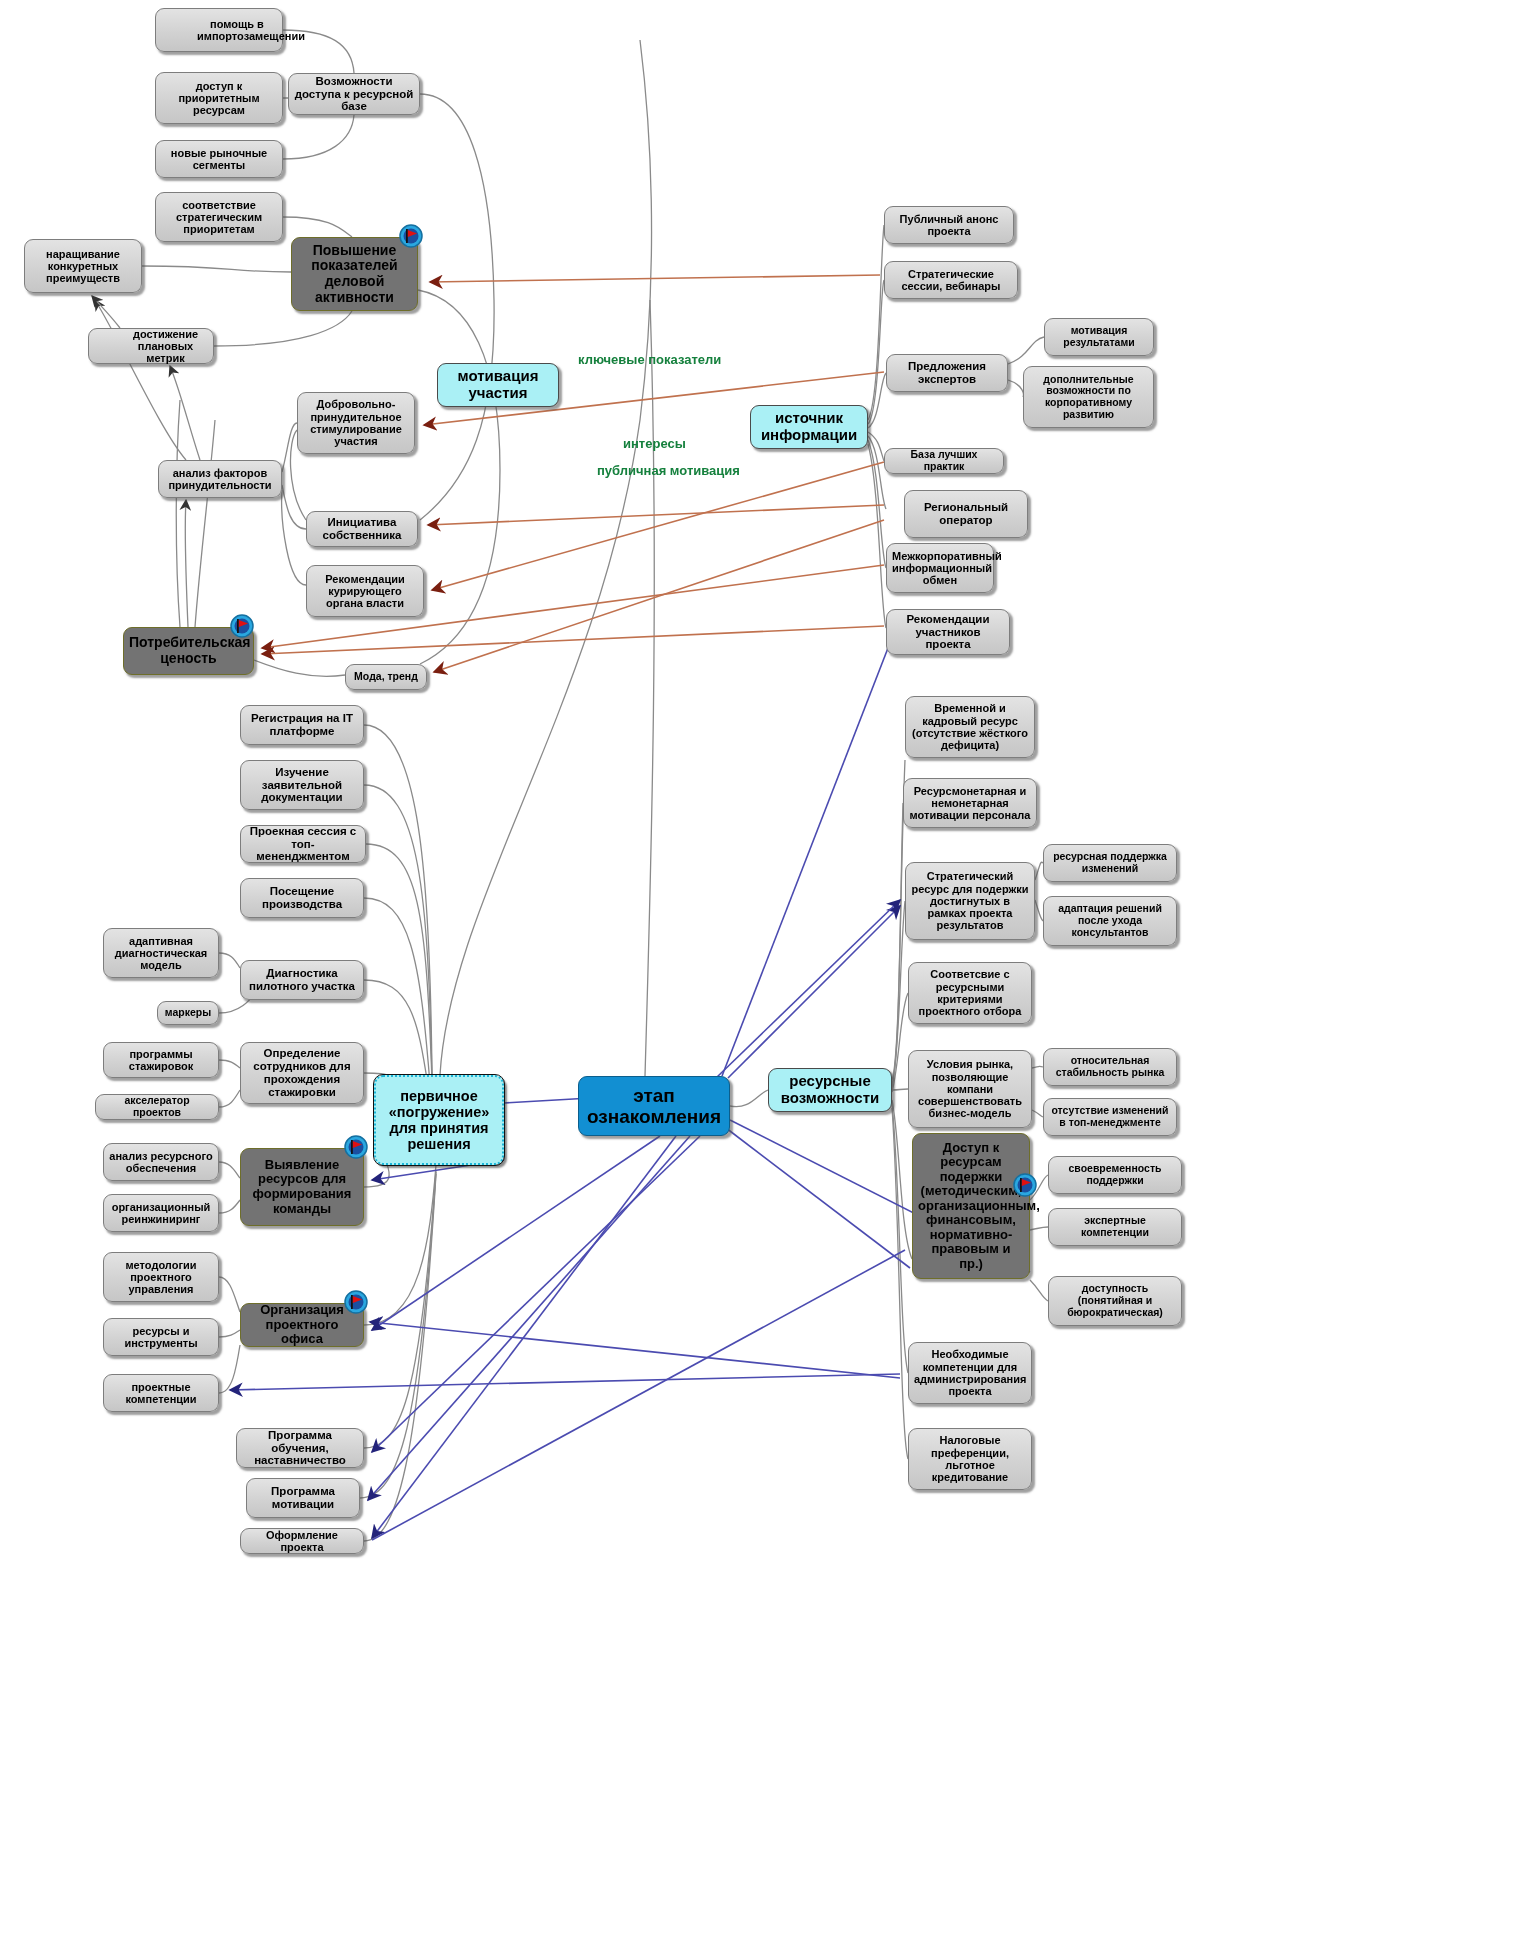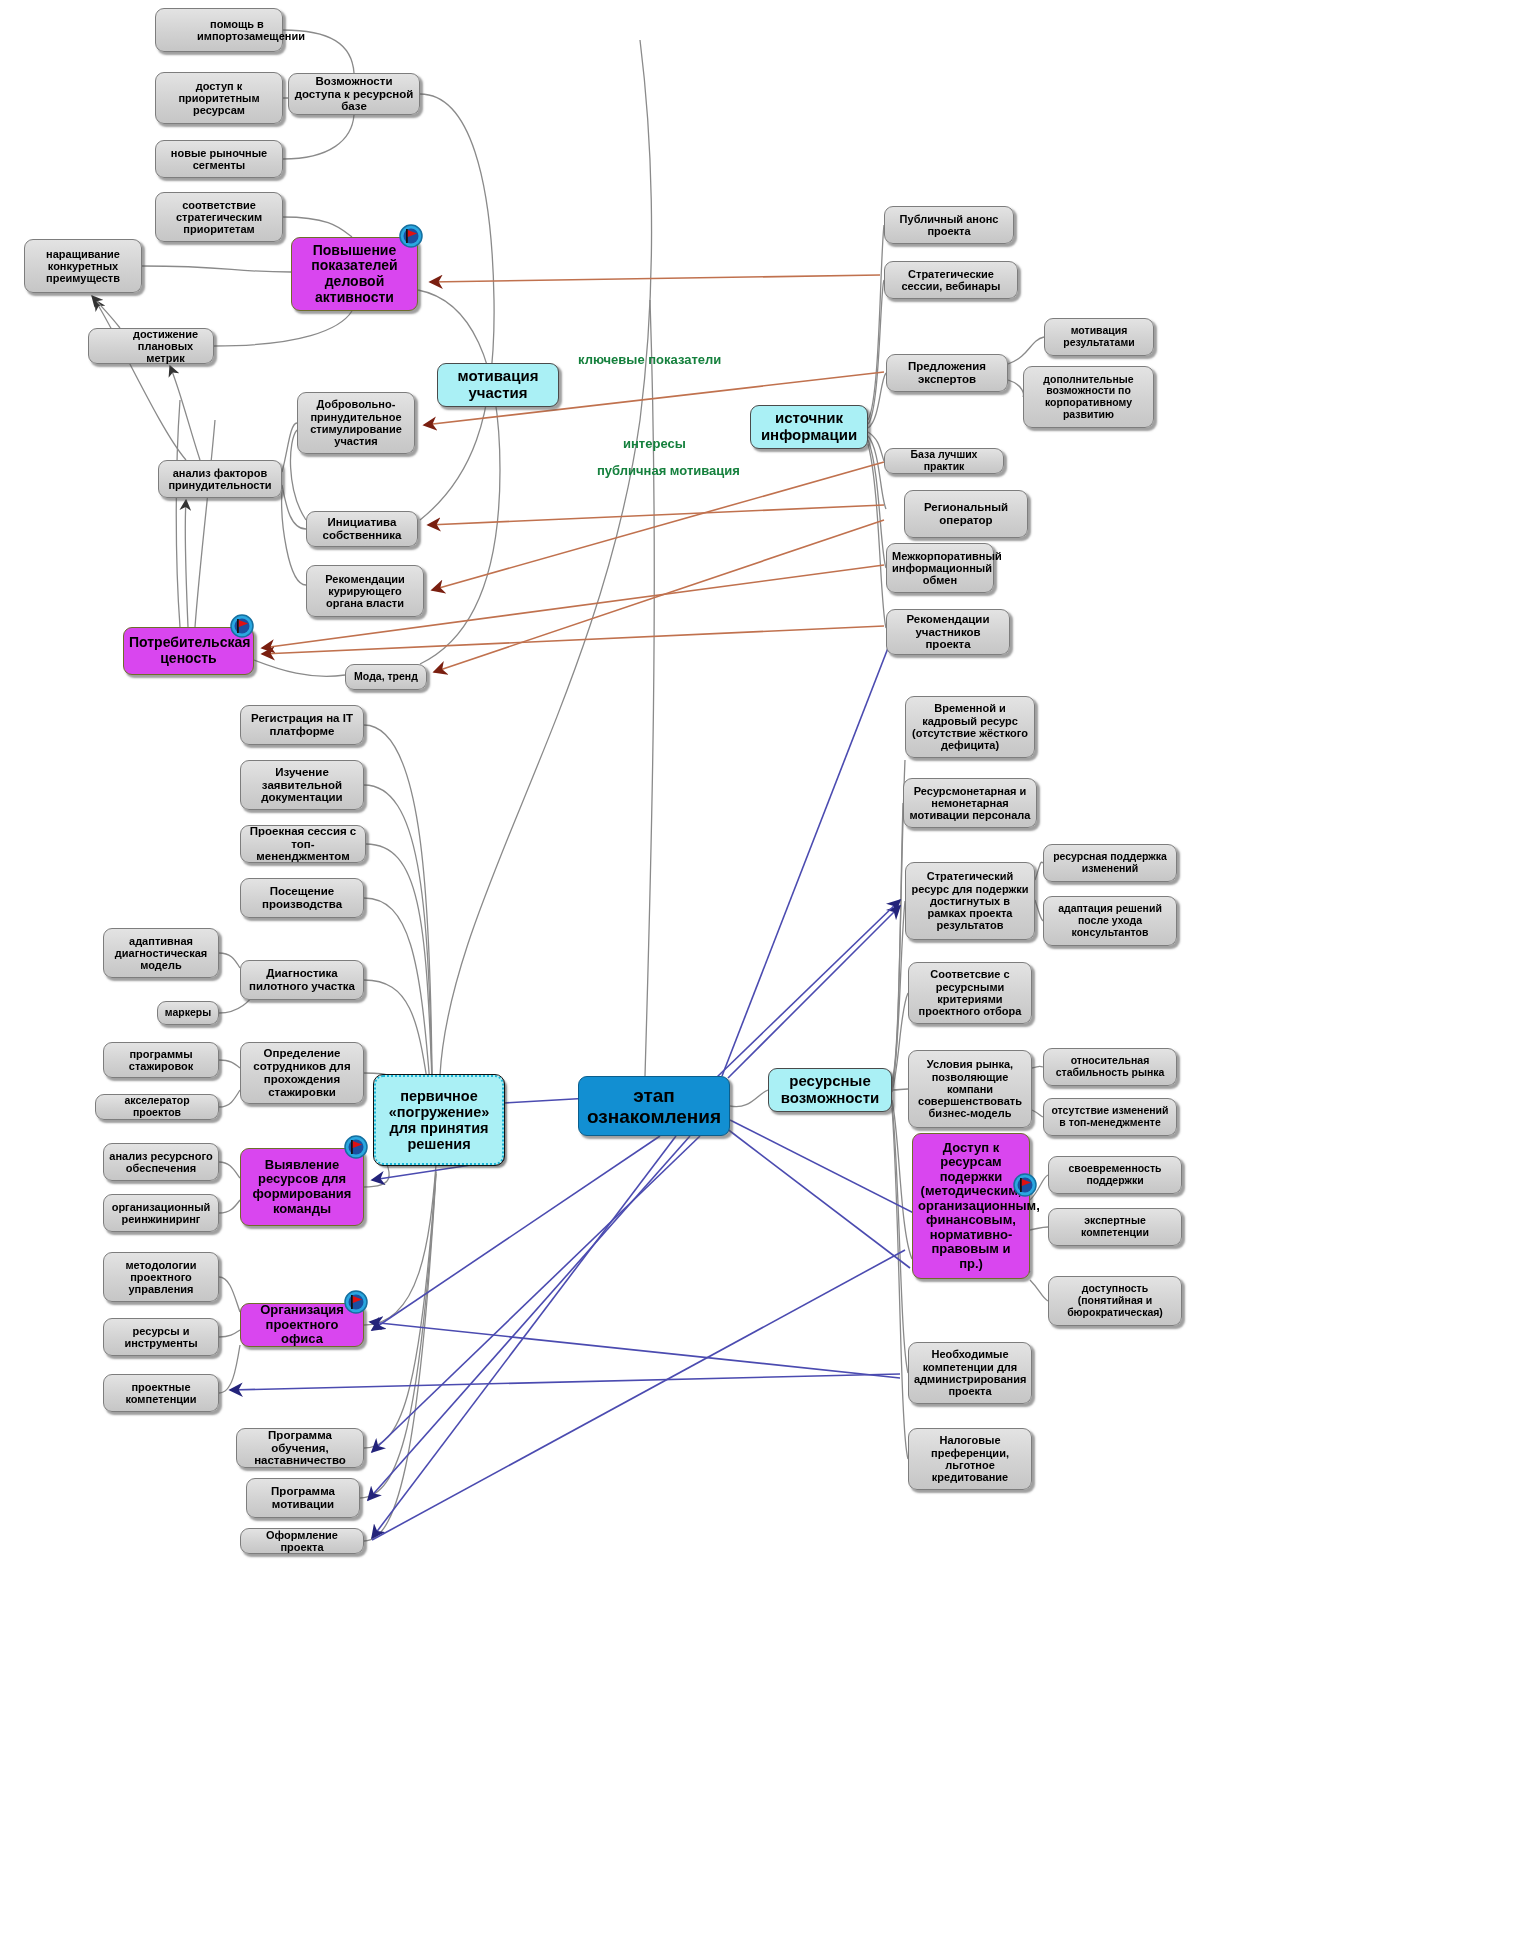--- a/index.html
+++ b/index.html
@@ -17,21 +17,21 @@
     color:#000;
     font-weight:bold;
     box-shadow:2.5px 2.5px 2px rgba(80,80,80,.55);
     padding:3px 5px;
     line-height:1.12;
     z-index:5;
   }
   .node span{display:block;width:100%;}
   .gray{}
   .yellow{
-    background:#d946ef;
+    background:#737373;
     border:1.5px solid #6e6e2a;
     box-shadow:2.5px 2.5px 2px rgba(80,80,80,.55);
   }
   .cyan{
     background:#aaf0f5;
     border:1.5px solid #4a4a4a;
     box-shadow:2.5px 2.5px 2px rgba(80,80,80,.55);
   }
   .cyan-dash{
     background:#aaf0f5;

